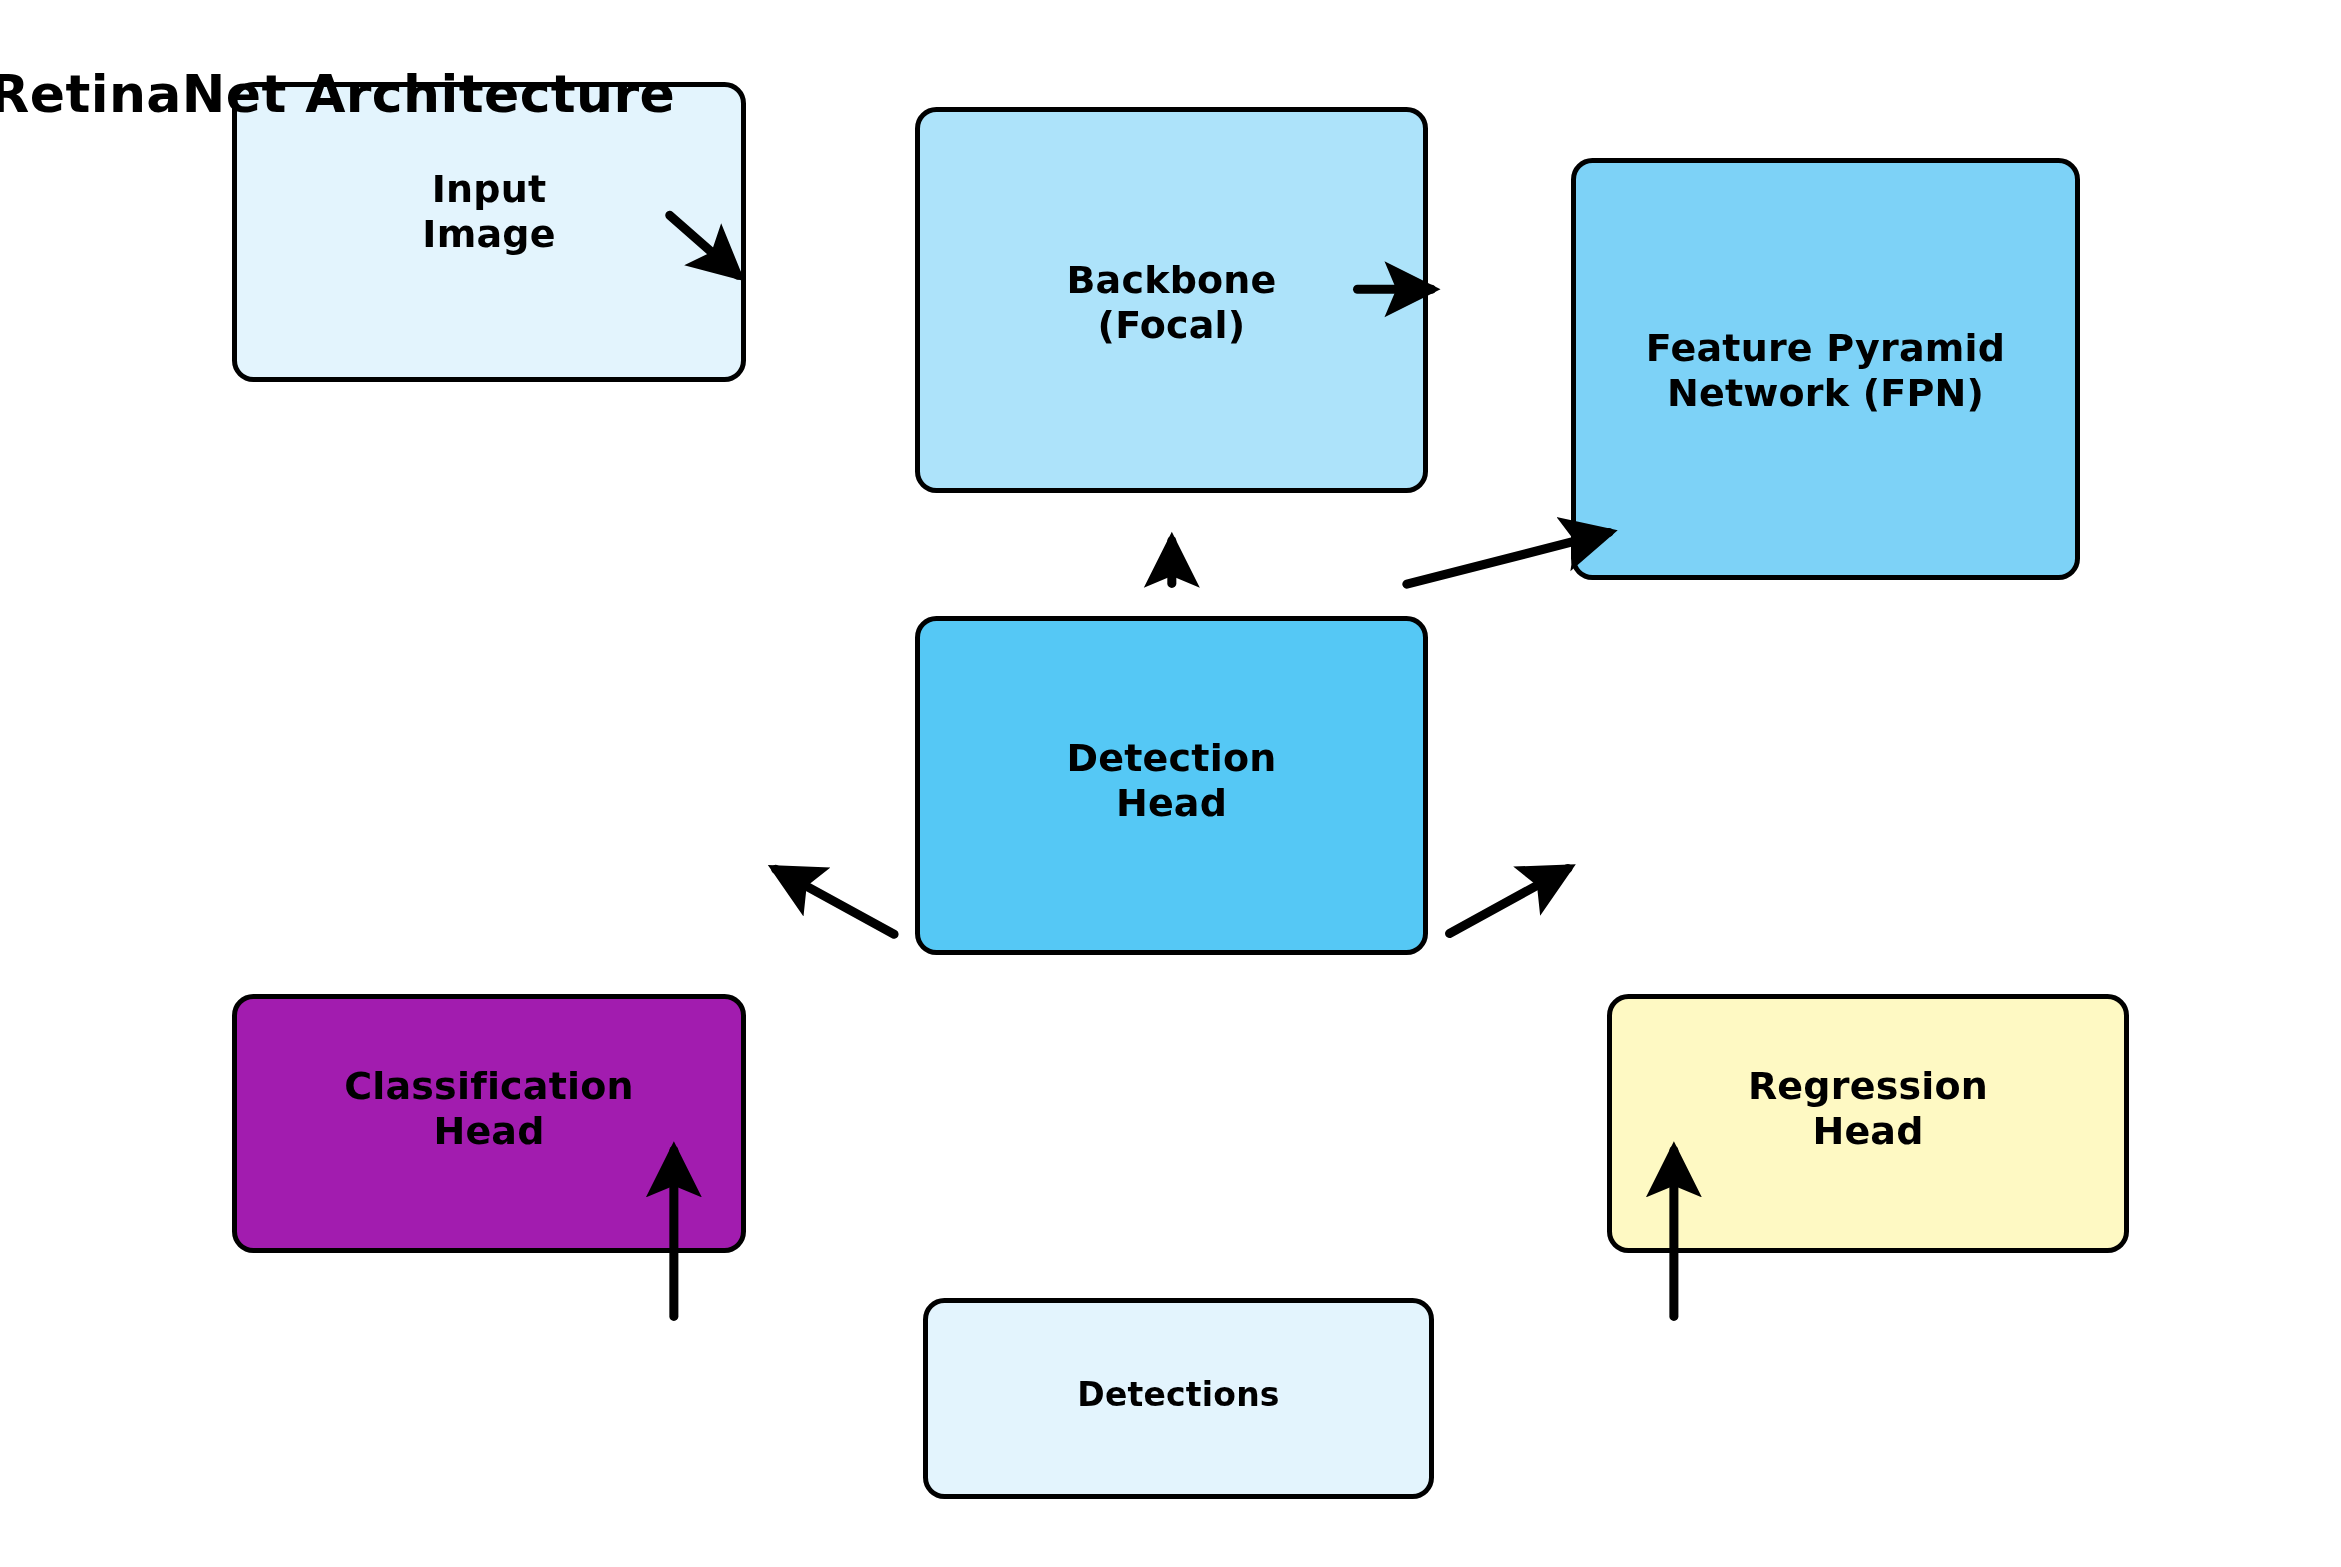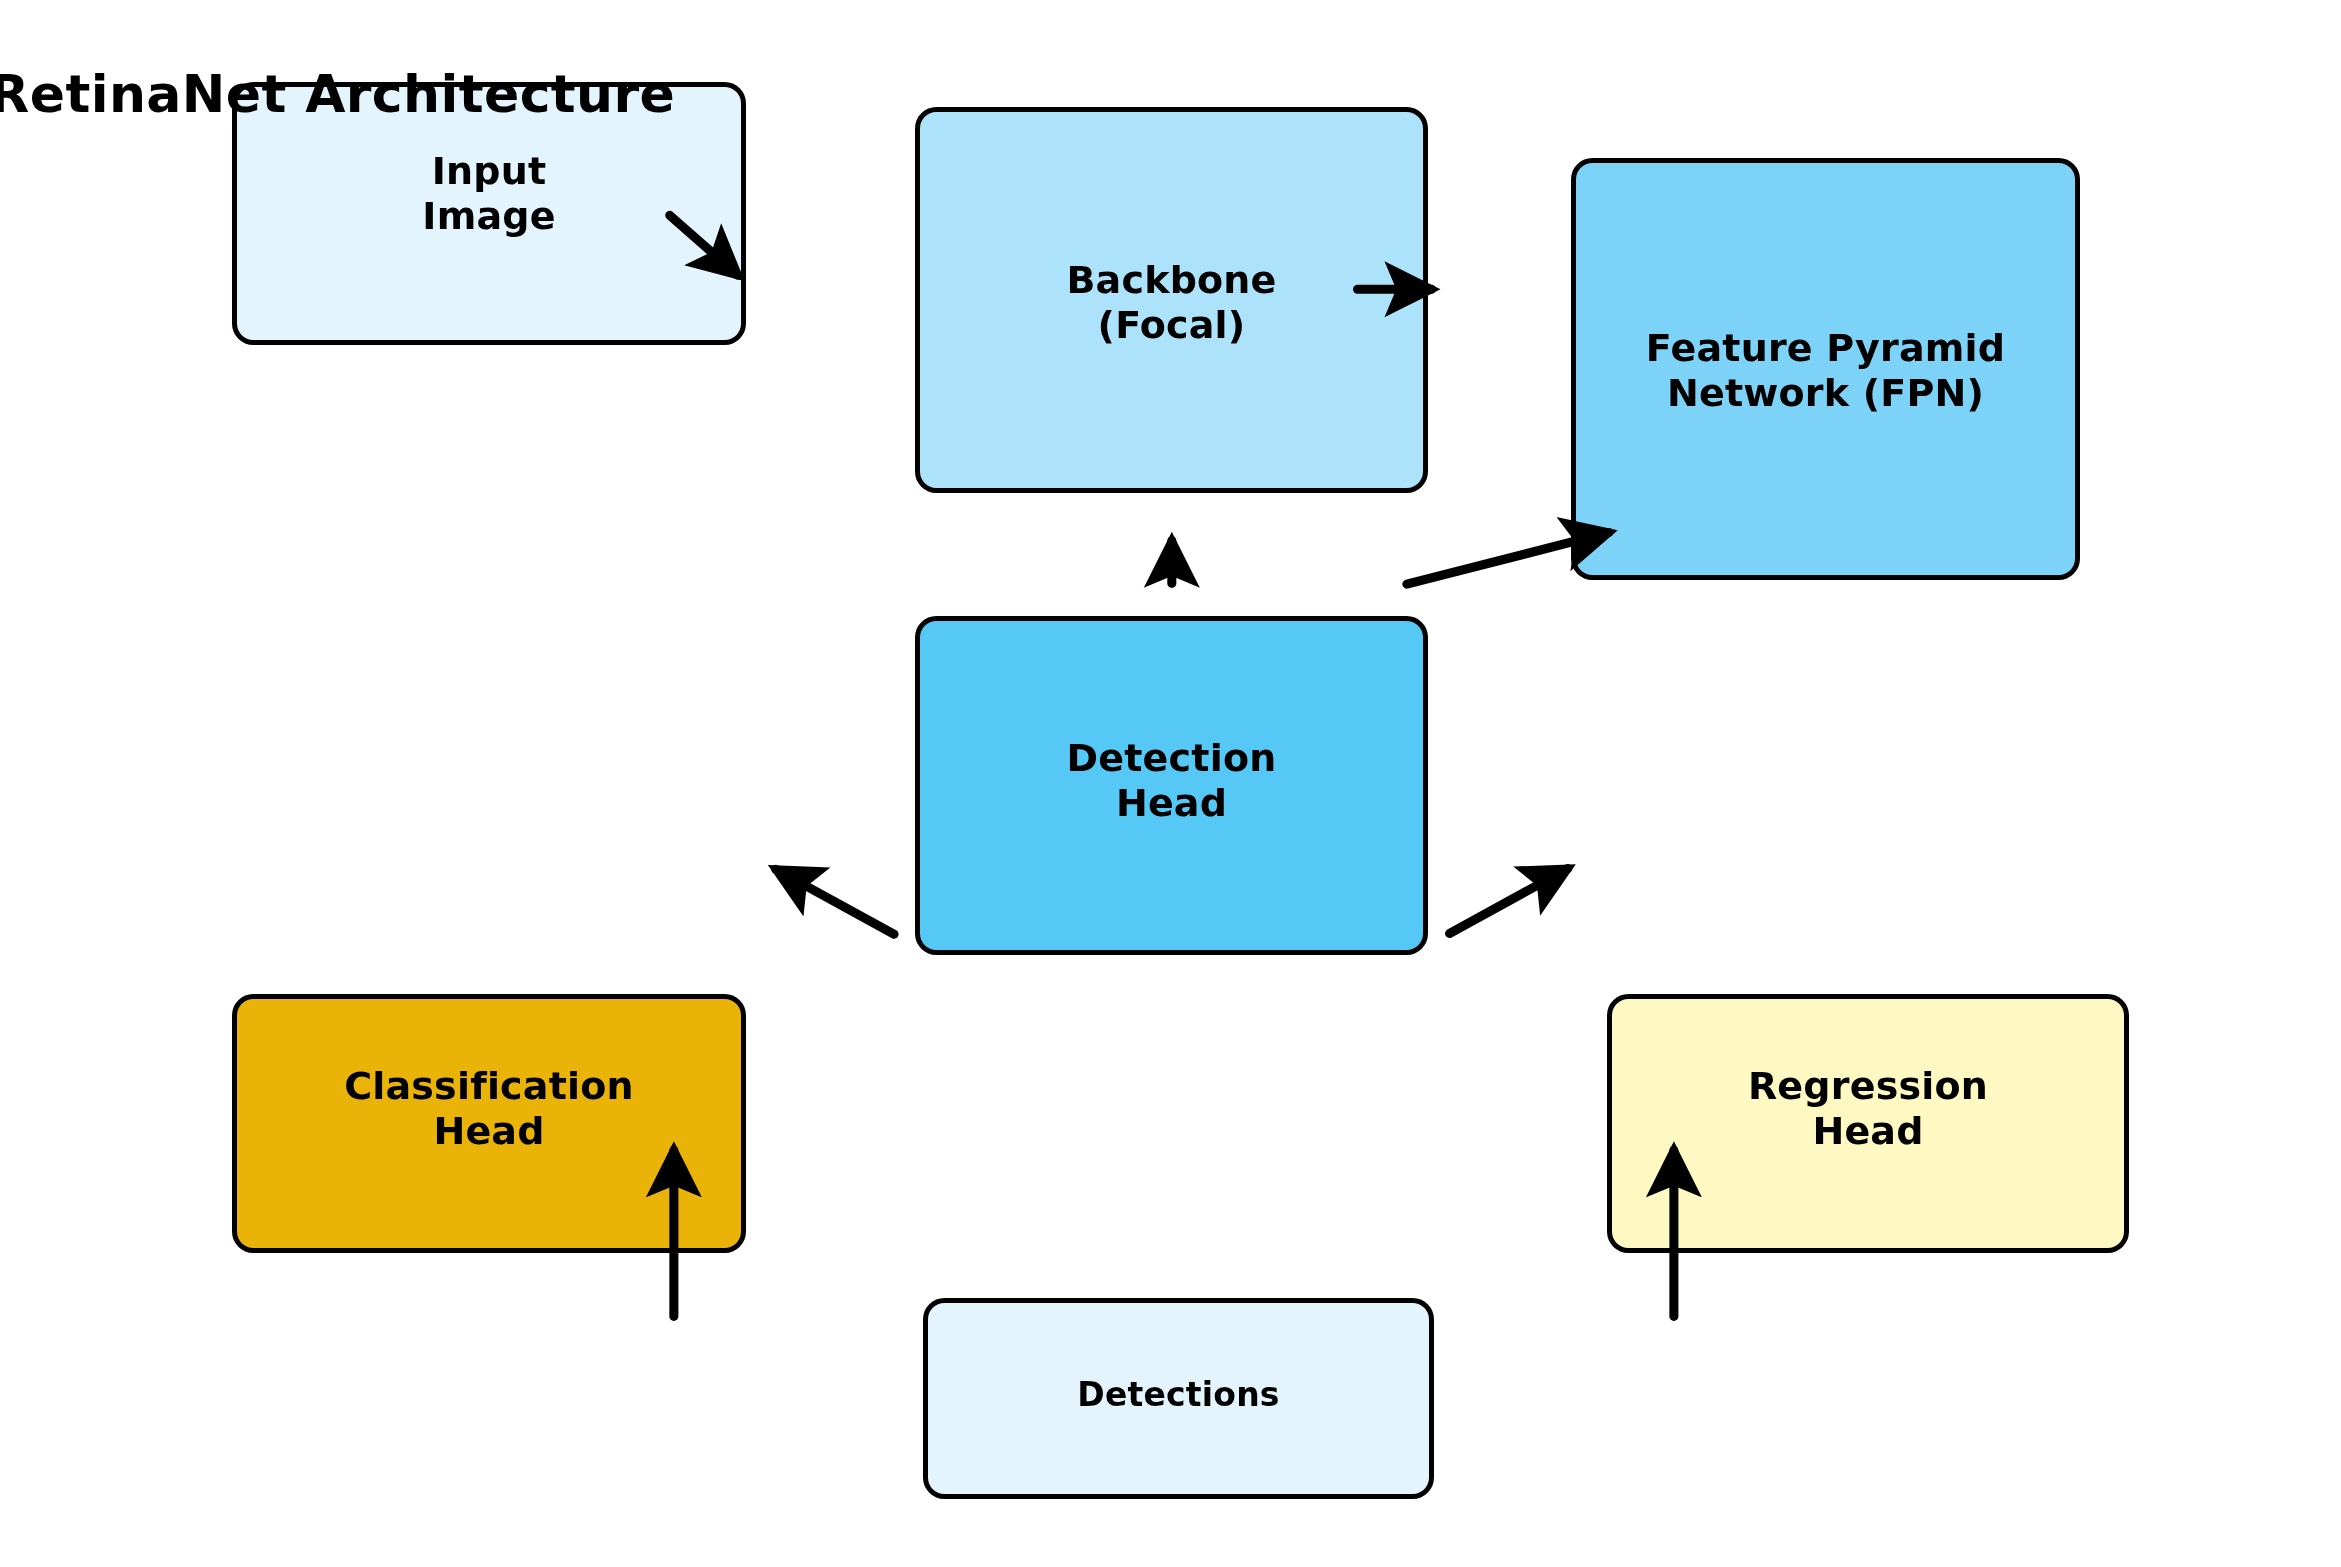--- a/index.html
+++ b/index.html
@@ -38,21 +38,21 @@
     letter-spacing: 0.2px;
     white-space: pre-line;
     z-index: 2;
   }
   .node-label {
     display: block;
     white-space: pre-line;
   }
 
   
-  #node-input        { left: 232px;  top: 82px;  width: 514px; height: 263px; font-size: 38px; }
+  #node-input        { left: 232px;  top: 82px;  width: 514px; height: 300px; font-size: 38px; }
   #node-backbone     { left: 915px; top: 107px;  width: 513px; height: 386px; font-size: 38px; }
   #node-fpn          { left: 1571px; top: 158px;  width: 509px; height: 422px; font-size: 38px; }
   #node-detection    { left: 915px; top: 616px;  width: 513px; height: 339px; font-size: 38px; }
   #node-classification { left: 232px;  top: 994px; width: 514px; height: 259px; font-size: 38px; }
   #node-regression   { left: 1607px; top: 994px; width: 522px; height: 259px; font-size: 38px; }
   #node-detections   { left: 923px; top: 1298px; width: 511px; height: 201px; font-size: 33px; }
 
   
   #node-input .node-label        { transform: translateY(-20px); }
   #node-backbone .node-label     { transform: translateY(3.3px); }
@@ -143,21 +143,21 @@
   <div class="node" id="node-fpn" style="background: rgb(125, 210, 247); border-color: rgb(0, 0, 0);">
     <span class="node-label">Feature Pyramid
 Network (FPN)</span>
   </div>
 
   <div class="node" id="node-detection" style="background: rgb(85, 200, 245); border-color: rgb(0, 0, 0);">
     <span class="node-label">Detection
 Head</span>
   </div>
 
-  <div class="node" id="node-classification" style="background: #eab308; border-color: rgb(0, 0, 0);">
+  <div class="node" id="node-classification" style="background: #a21caf; border-color: rgb(0, 0, 0);">
     <span class="node-label">Classification
 Head</span>
   </div>
 
   <div class="node" id="node-regression" style="background: #fef9c3; border-color: rgb(0, 0, 0);">
     <span class="node-label">Regression
 Head</span>
   </div>
 
   <div class="node" id="node-detections" style="background: rgb(227, 244, 253); border-color: rgb(0, 0, 0);">

